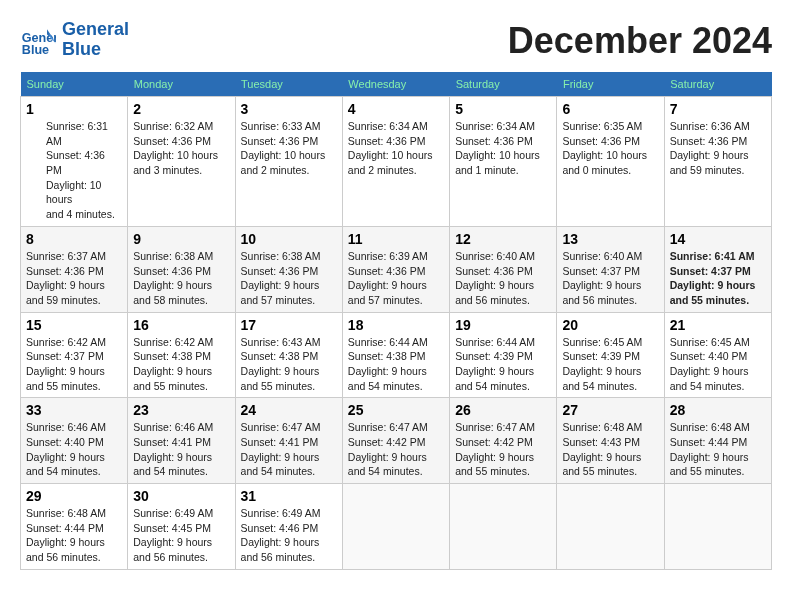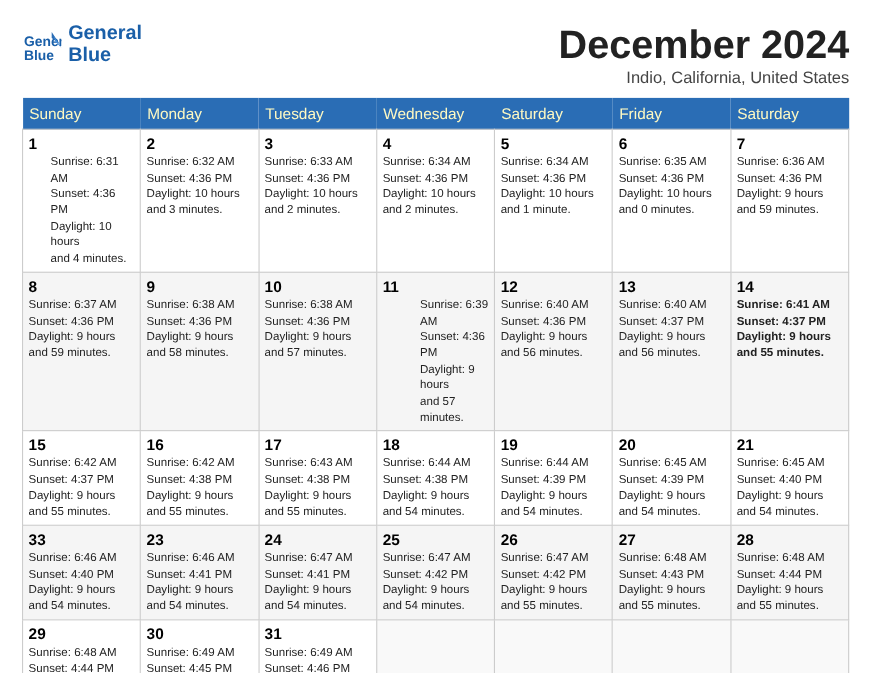--- a/index.html
+++ b/index.html
@@ -46,24 +46,24 @@
       font-size: 15px;
       color: #444;
     }
     table {
       width: 100%;
       border-collapse: collapse;
       font-size: 11px;
     }
     thead tr th {
       background-color: #2a6db5;
-      color: #fef9c3;
+      color: #86efac;
       text-align: left;
       padding: 6px 6px;
-      font-size: 14px;
+      font-size: 11px;
       font-weight: normal;
     }
     tbody tr td {
       border: 1px solid #ccc;
       vertical-align: top;
       padding: 4px 5px;
       width: calc(100% / 7);
       height: 80px;
       background: #fff;
     }
@@ -96,21 +96,20 @@
       <polygon points="30,8 38,20 30,14" fill="#2a6db5"></polygon>
       <polygon points="32,12 40,24 34,18" fill="#4a90d9"></polygon>
     </svg>
     <div class="logo-text">
       <span>General</span><br>
       <span>Blue</span>
     </div>
   </div>
   <div class="title-area">
     <div class="month-title">December 2024</div>
-    <div class="location-title">Indio, California, United States</div>
   </div>
 </div>
 
 <table>
   <thead>
     <tr id="weekday-header">
     <th>Sunday</th>
         <th>Monday</th>
         <th>Tuesday</th>
         <th>Wednesday</th>
@@ -188,21 +187,21 @@
         </td>
         <td>
           <span class="day-num">10</span>
           <div class="day-info" style="white-space: pre-line;">Sunrise: 6:38 AM
 Sunset: 4:36 PM
 Daylight: 9 hours
 and 57 minutes.</div>
         </td>
         <td>
           <span class="day-num">11</span>
-          <div class="day-info" style="white-space: pre-line; margin-left: 34px;">Sunrise: 6:39 AM
+          <div class="day-info" style="white-space: pre-line;">Sunrise: 6:39 AM
 Sunset: 4:36 PM
 Daylight: 9 hours
 and 57 minutes.</div>
         </td>
         <td>
           <span class="day-num">12</span>
           <div class="day-info" style="white-space: pre-line;">Sunrise: 6:40 AM
 Sunset: 4:36 PM
 Daylight: 9 hours
 and 56 minutes.</div>

